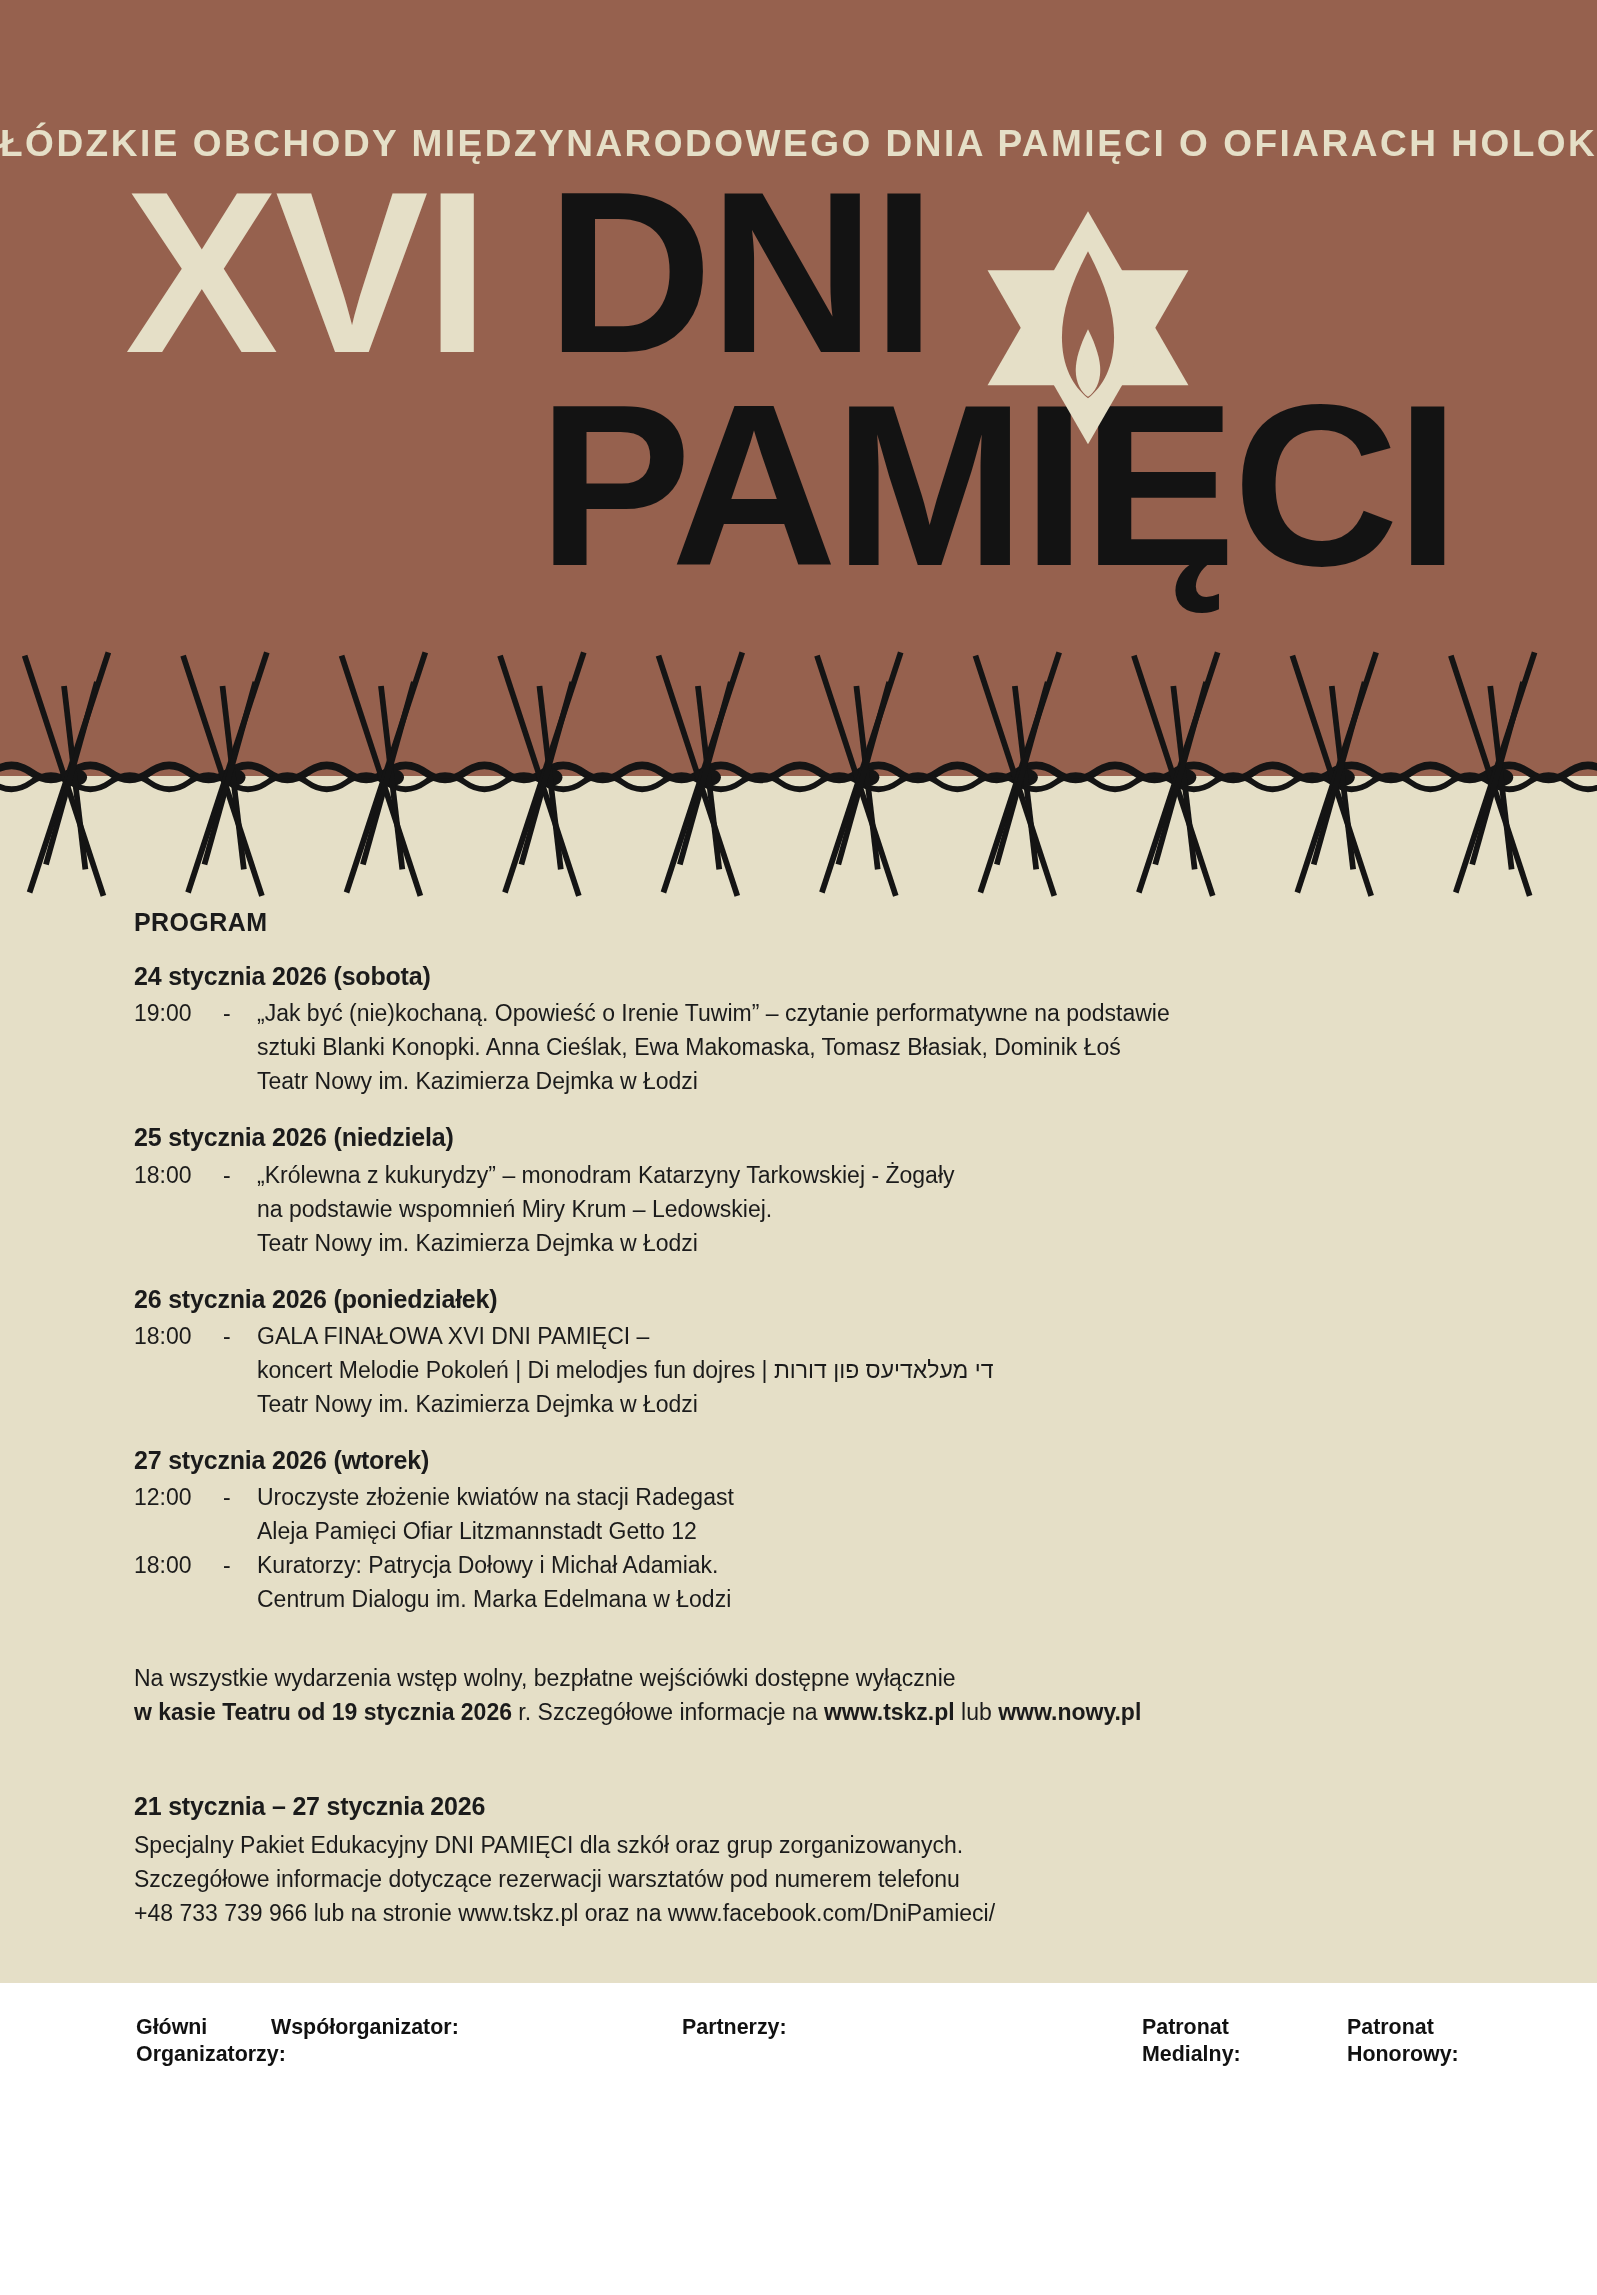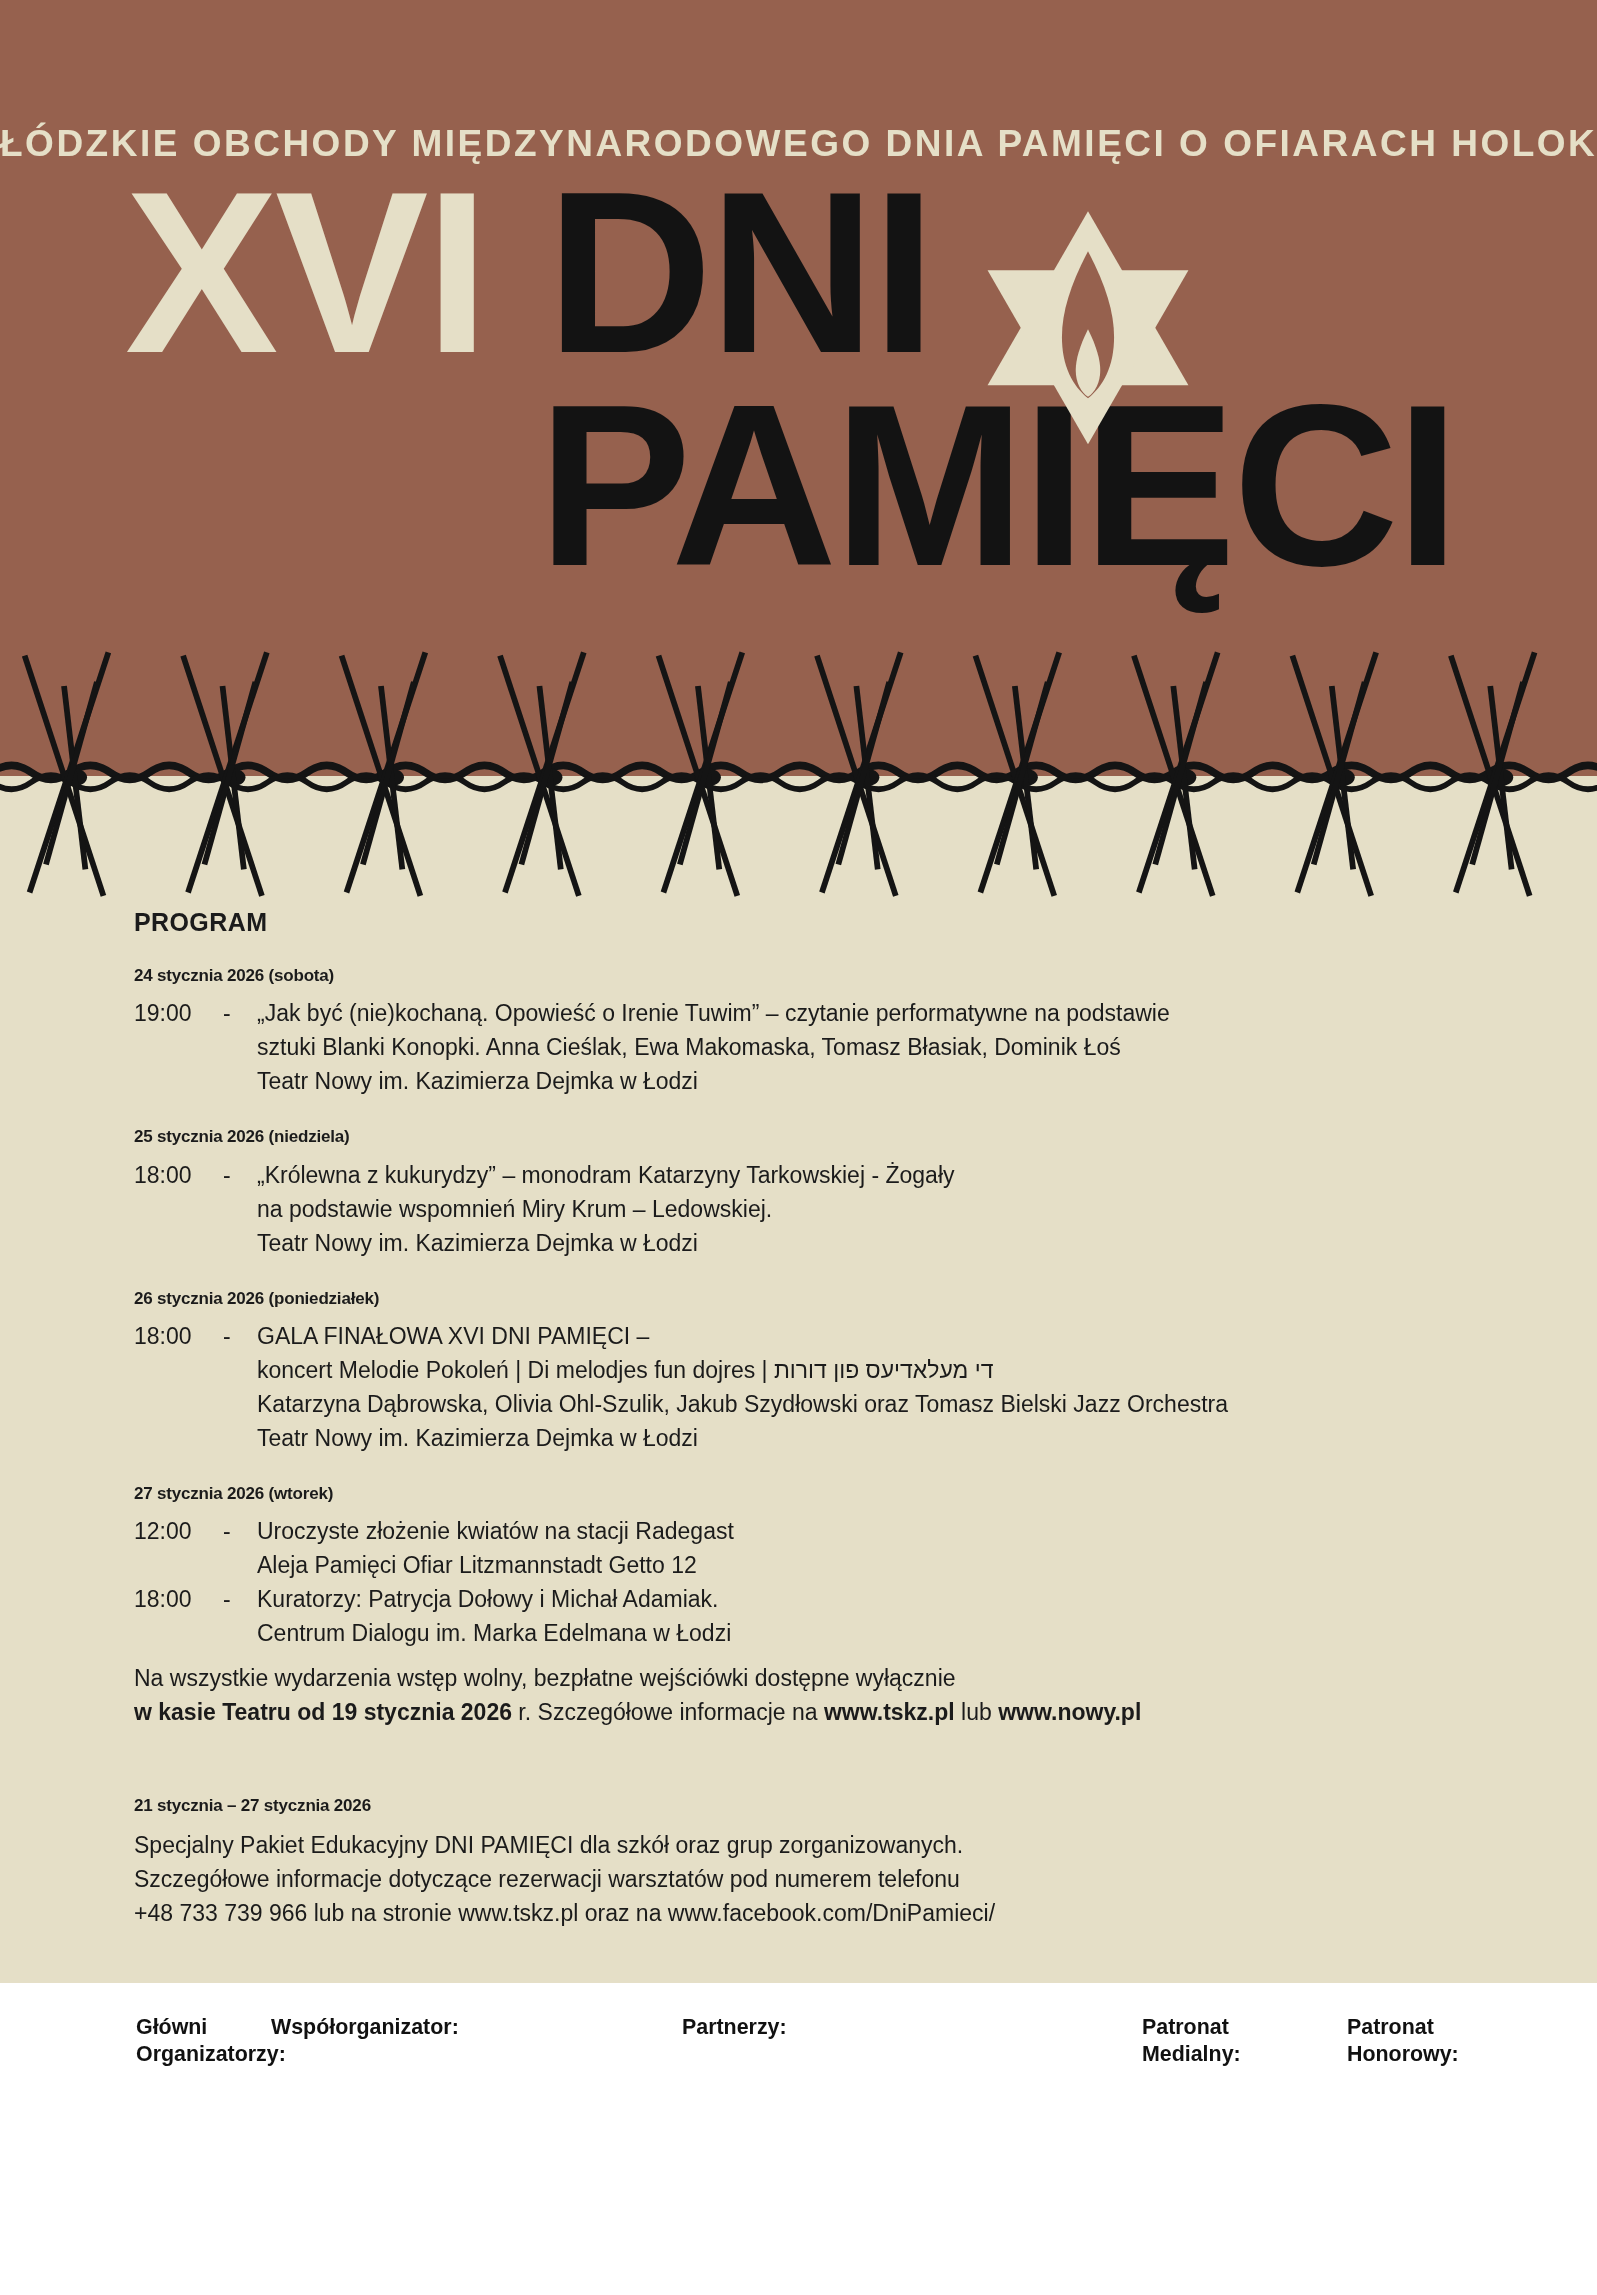--- a/index.html
+++ b/index.html
@@ -21,21 +21,21 @@
   .t1 .roman{color:#E5DFC7;}
   .t1 .word{color:#131313;margin-top:38px;}
   .t2{left:538px;top:371px;font-size:230px;color:#131313;}
   .star{position:absolute;left:973px;top:204px;}
   .wire{position:absolute;left:0;top:649px;width:1597px;height:255px;}
   
   .textcol{position:absolute;left:134px;width:1363px;color:#1b1b1b;}
   #program{top:908px;}
   .prog-h{font-size:25px;font-weight:800;letter-spacing:0.4px;}
   .day{margin-top:22px;}
-  .date{font-size:17px;font-weight:800;letter-spacing:-0.2px;line-height:34px;margin-bottom:3.3px;}
+  .date{font-size:25px;font-weight:800;letter-spacing:-0.2px;line-height:34px;margin-bottom:3.3px;}
   .ev{display:flex;align-items:flex-start;}
   .ev .t{width:89px;font-weight:400;font-size:23px;line-height:34px;flex:none;}
   .ev .dsh{width:34px;font-size:23px;line-height:34px;flex:none;}
   .ev .bd{font-size:23px;line-height:34px;}
   #notice{top:1661px;font-size:23px;line-height:34px;}
   #notice b, #edu b{font-weight:800;margin-top:44px;}
   #edu{top:1789px;}
   #edu .date{margin-bottom:5px;}
   #edu .ln{font-size:23px;line-height:34px;}
   
@@ -127,21 +127,20 @@
     </div>
 
     <div class="day">
       <div class="date">26 stycznia 2026 (poniedziałek)</div>
       <div class="ev">
         <span class="t">18:00</span>
         <span class="dsh">-</span>
         <span class="bd">
           <span style="display:block">GALA FINAŁOWA XVI DNI PAMIĘCI –</span>
           <span style="display:block">koncert Melodie Pokoleń | Di melodjes fun dojres | די מעלאדיעס פון דורות</span>
-          <span style="display:block">Katarzyna Dąbrowska, Olivia Ohl-Szulik, Jakub Szydłowski oraz Tomasz Bielski Jazz Orchestra</span>
           <span style="display:block">Teatr Nowy im. Kazimierza Dejmka w Łodzi</span>
         </span>
       </div>
     </div>
 
     <div class="day">
       <div class="date">27 stycznia 2026 (wtorek)</div>
       <div class="ev">
         <span class="t">12:00</span>
         <span class="dsh">-</span>

